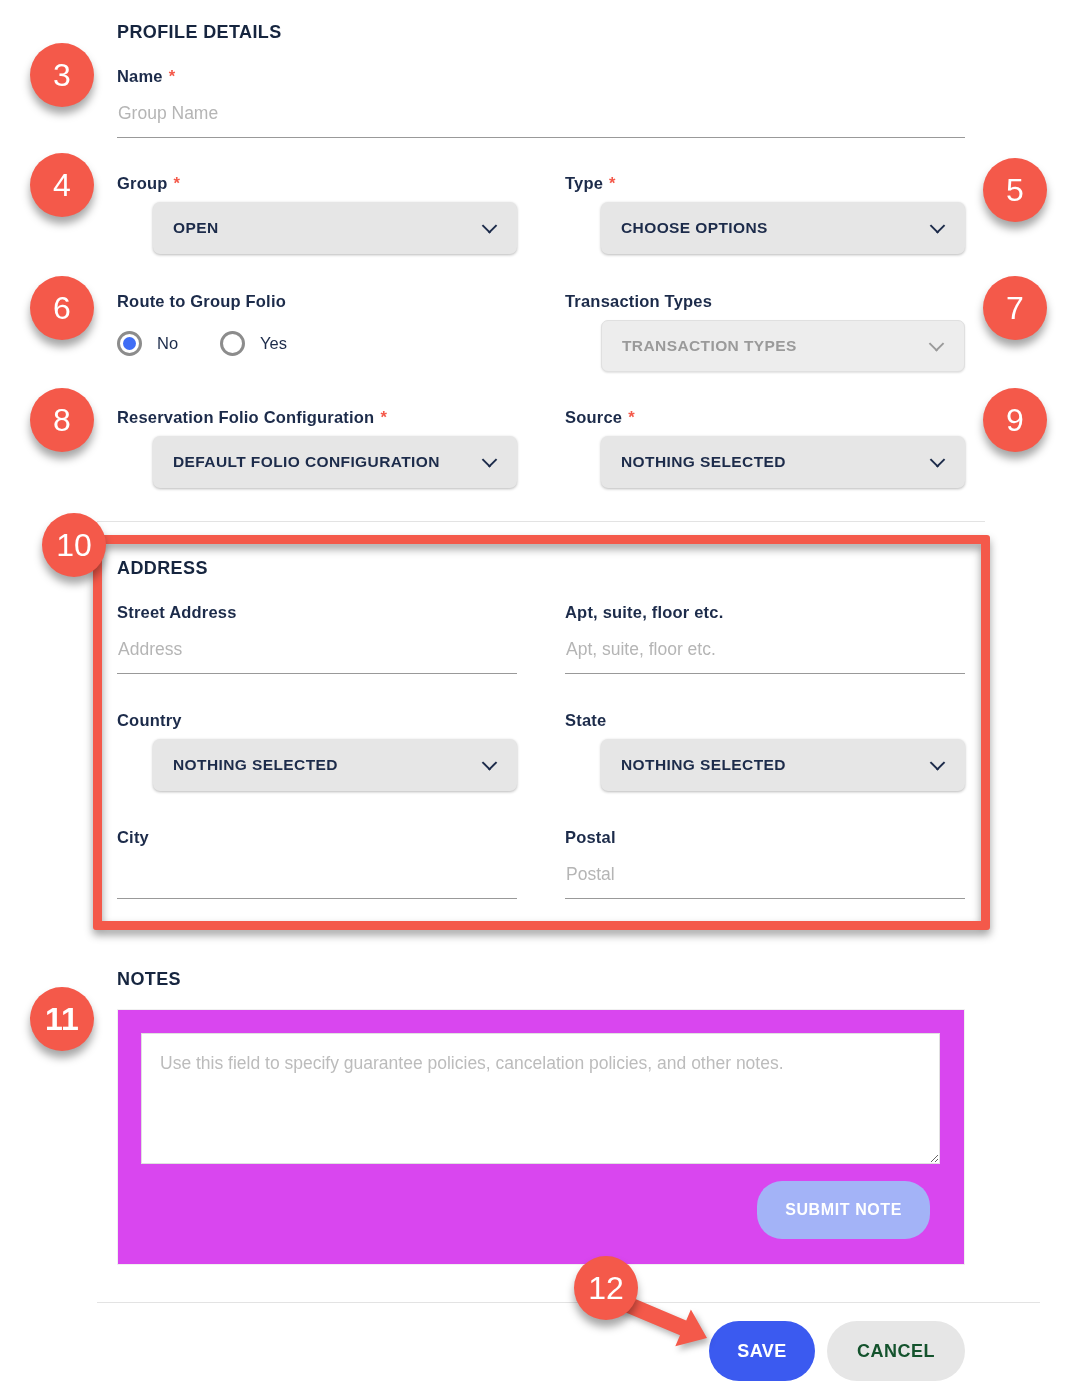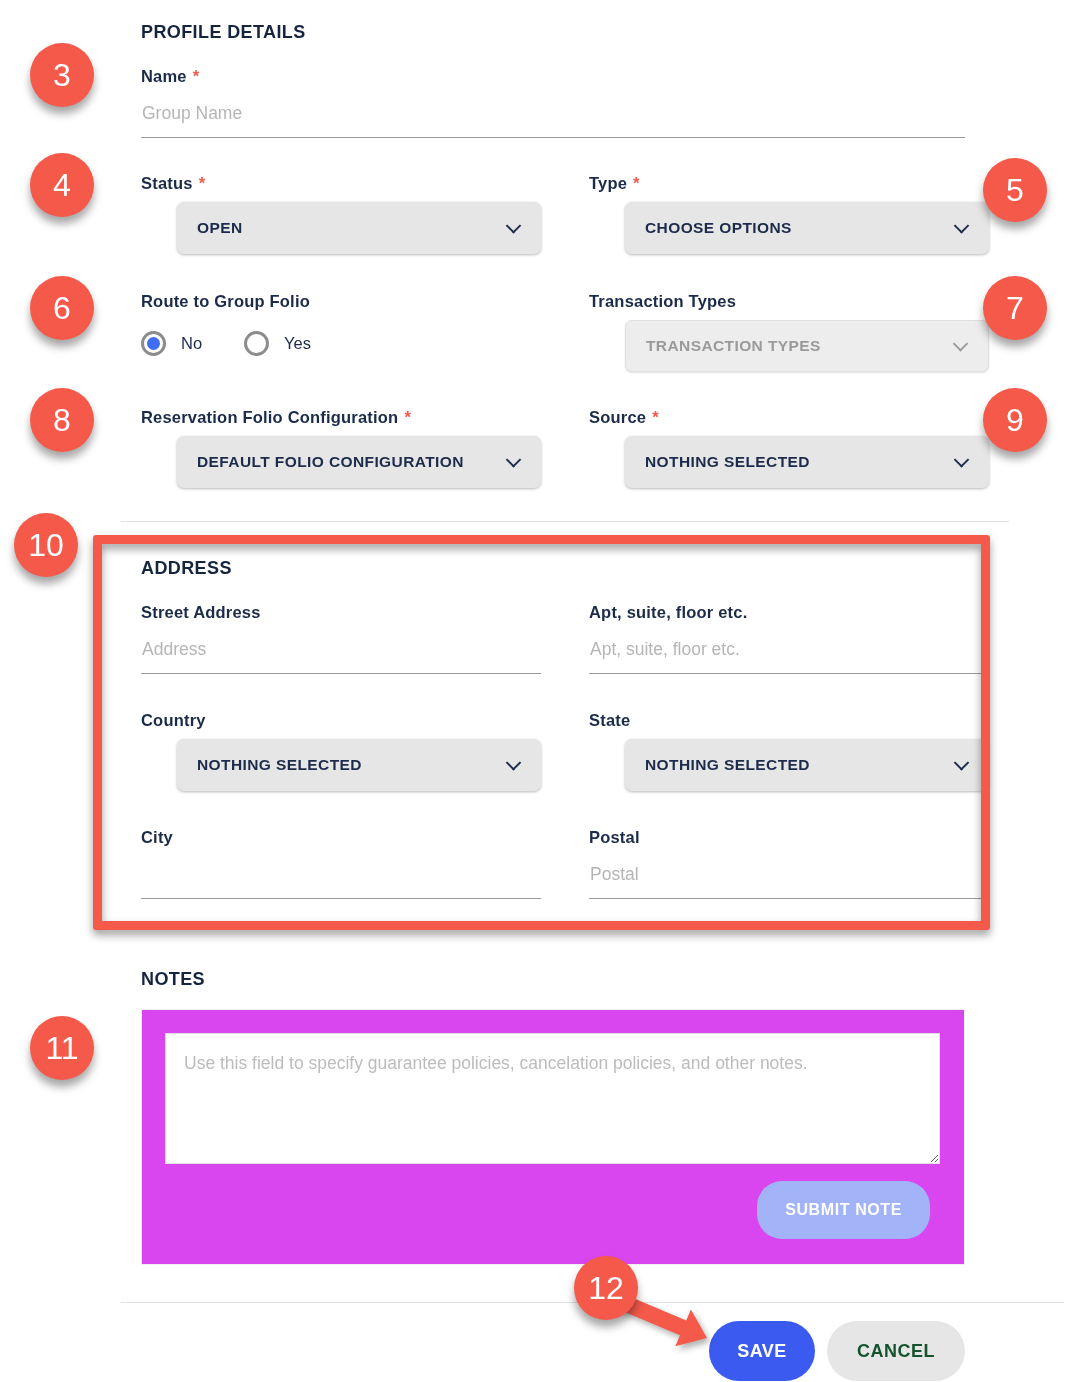--- a/index.html
+++ b/index.html
@@ -7,21 +7,20 @@
   body {
     font-family: "Liberation Sans", sans-serif;
     color: #1c2b4a;
   }
   .page {
     position: relative;
     width: 1074px;
     height: 1382px;
     background: #ffffff;
     overflow: hidden;
-    padding-left: 24px;
   }
   .content {
     position: relative;
     padding: 22px 109px 0 117px;
   }
 
   
   .section-heading {
     font-size: 18px;
     font-weight: 700;
@@ -203,22 +202,22 @@
     box-shadow: 0 7px 8px rgba(0,0,0,0.35);
     z-index: 30;
   }
   .badge-3  { left: 30px;  top: 43px; }
   .badge-4  { left: 30px;  top: 153px; }
   .badge-5  { left: 983px; top: 158px; }
   .badge-6  { left: 30px;  top: 276px; }
   .badge-7  { left: 983px; top: 276px; }
   .badge-8  { left: 30px;  top: 388px; }
   .badge-9  { left: 983px; top: 388px; }
-  .badge-10 { left: 14px;  top: 513px; }
-  .badge-11 { left: 30px;  top: 1016px; }
+  .badge-10 { left: 42px;  top: 513px; }
+  .badge-11 { left: 30px;  top: 987px; font-weight: bold; }
   .badge-12 { left: 574px; top: 1256px; }
 
   .annotation-box {
     position: absolute;
     left: 93px; top: 535px;
     width: 897px; height: 395px;
     border: 9px solid #f4594a;
     border-radius: 3px;
     filter: drop-shadow(0 5px 4px rgba(0,0,0,0.38));
     pointer-events: none;
@@ -254,21 +253,21 @@
 
     <h2 class="section-heading">PROFILE DETAILS</h2>
 
     <div class="field mt-name-label">
       <label class="field-label"><span>Name</span><span class="req">*</span></label>
       <input class="uinput mt-name-input" type="text" placeholder="Group Name" style="">
     </div>
 
     <div class="row2 row-status">
       <div>
-        <label class="field-label"><span>Status</span><span class="req">*</span></label>
+        <label class="field-label"><span>Group</span><span class="req">*</span></label>
         <div class="select select-gap">
           <span class="sel-text">OPEN</span>
           <span class="chevron"></span>
         </div>
       </div>
       <div>
         <label class="field-label"><span>Type</span><span class="req">*</span></label>
         <div class="select select-gap">
           <span class="sel-text">CHOOSE OPTIONS</span>
           <span class="chevron"></span>

